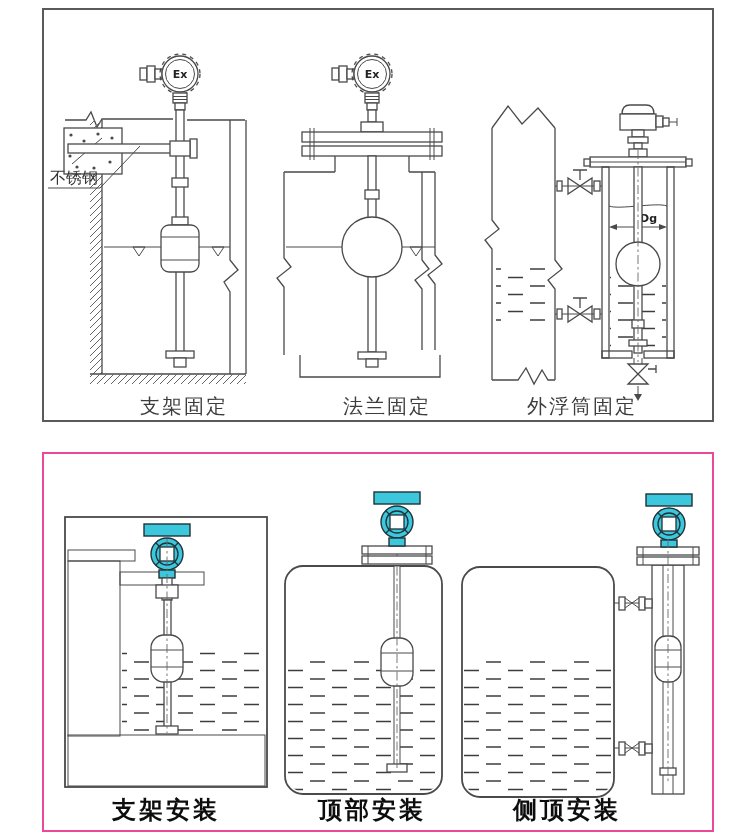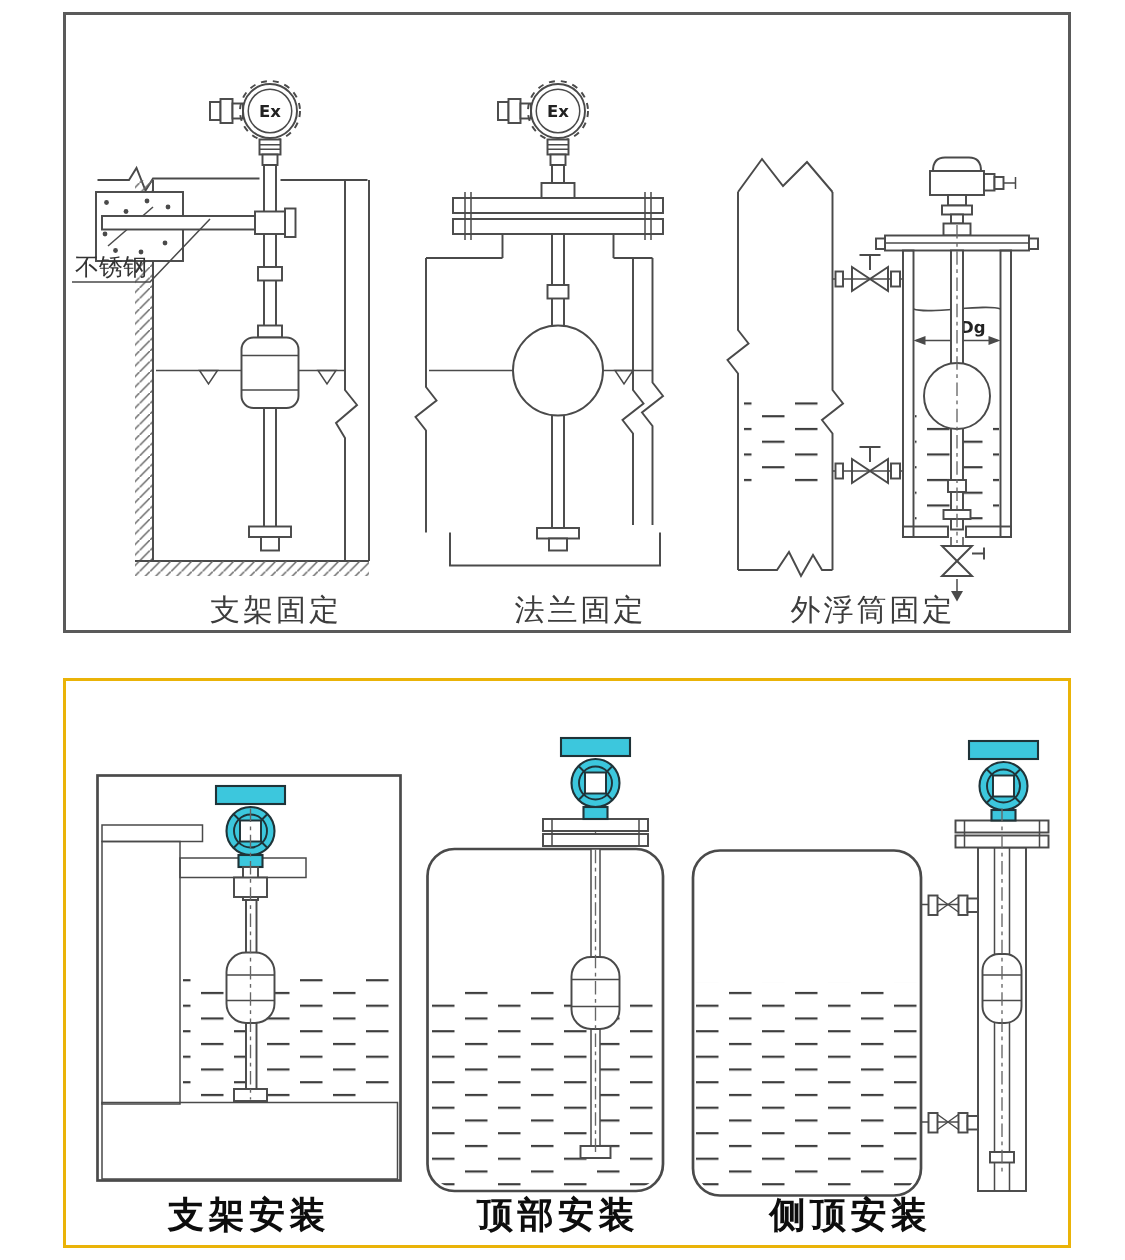--- a/index.html
+++ b/index.html
@@ -1,19 +1,19 @@
 <!DOCTYPE html>
 <html style="--line: #4a4a4a; --teal: #3cc7dd; --caption-top: #3d3d3d; --caption-bottom: #0d0d0d; --panel-border: #5a5a5a;"><head>
 <meta charset="utf-8">
 <style>
   html,body{margin:0;padding:0;}
   body{width:750px;height:840px;position:relative;background:#fff;font-family:"DejaVu Sans",sans-serif;}
   .panel{position:absolute;background:#fff;}
   #top-panel{left:42px;top:8px;width:668px;height:410px;border:2px solid var(--panel-border,#5a5a5a);}
-  #bottom-panel{left:42px;top:452px;width:668px;height:376px;border:2px solid #eab308;}
+  #bottom-panel{left:42px;top:452px;width:668px;height:376px;border:2px solid #ec4899;}
   .panel svg{display:block;width:100%;height:100%;}
   .ln{fill:none;stroke:var(--line,#4a4a4a);stroke-width:1.3;}
   .lnw{fill:#fff;stroke:var(--line,#4a4a4a);stroke-width:1.3;}
   .thin{stroke-width:1;}
   .thick{stroke-width:1.8;}
   .dot{fill:var(--line,#4a4a4a);stroke:none;}
   .teal-part{fill:var(--teal,#3cc7dd);stroke:#1f3338;stroke-width:1.4;}
   .ring{fill:none;stroke:#1f3338;stroke-width:1.3;}
   .disp{fill:#fff;stroke:#1f3338;stroke-width:1.3;}
   .cl{fill:none;stroke:#666;stroke-width:0.9;stroke-dasharray:9 3 2.5 3;}

